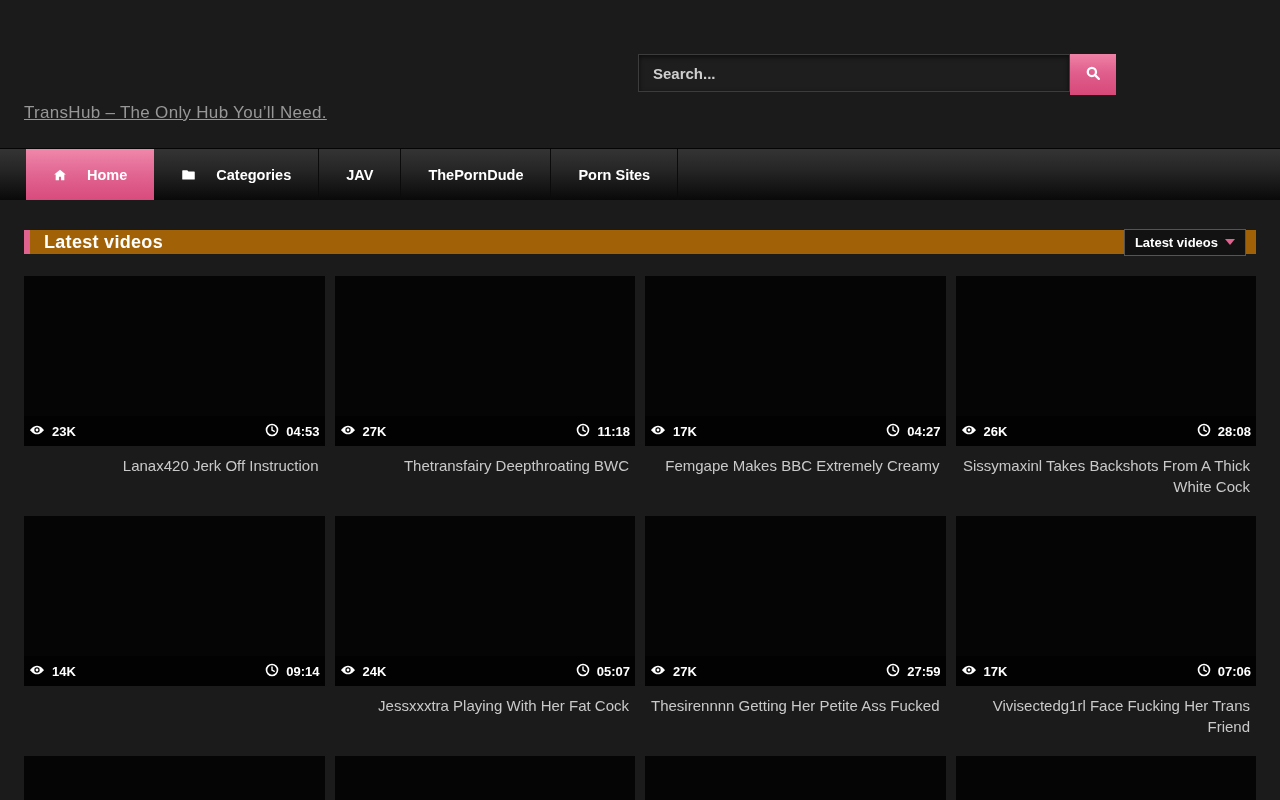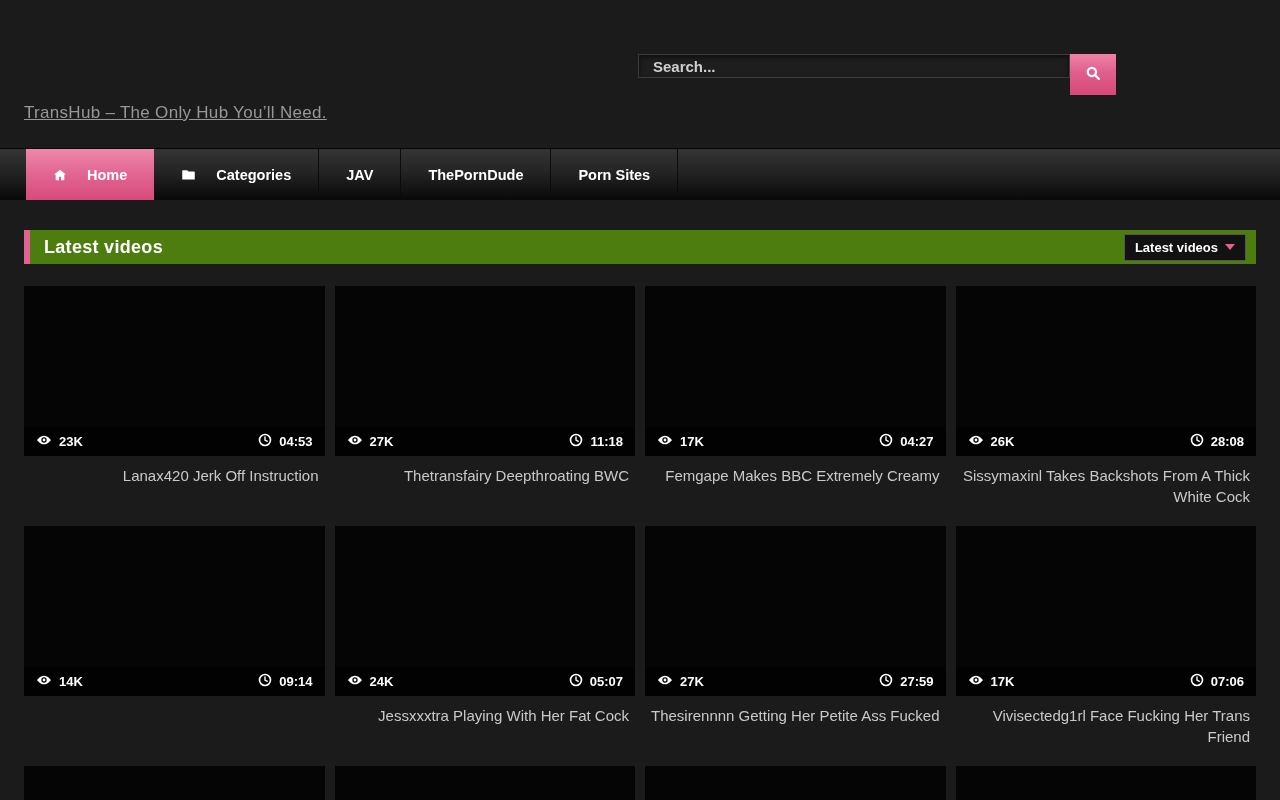--- a/index.html
+++ b/index.html
@@ -10,21 +10,21 @@
     position: relative;
   }
 
   
   .header { position: relative; height: 148px; background: #1b1b1b; }
   .search-form {
     position: absolute; left: 638px; top: 54px;
     display: flex; align-items: flex-start;
   }
   .search-input {
-    width: 432px; height: 24px;
+    width: 432px; height: 38px;
     background: #1e1e1e;
     border: 1px solid #3c3c3c;
     box-shadow: inset 0 2px 5px rgba(0,0,0,.6);
     color: #ddd; font-weight: bold; font-size: 15px;
     padding: 0 14px;
     font-family: "Liberation Sans", sans-serif;
     outline: none;
   }
   .search-input::placeholder { color: #cfcfcf; opacity: 1; }
   .search-btn {
@@ -56,22 +56,22 @@
   .nav-tab:first-child { border-left: 1px solid #0b0b0b; }
   .nav-tab.active {
     background: linear-gradient(180deg, #ef87aa 0%, #e0628f 55%, #d84b7c 100%);
     border-left: none; border-right: none;
   }
   .nav-icon { display: inline-flex; align-items: center; }
 
   
   .section-bar {
     margin: 30px 24px 0;
-    height: 34px;
-    background: #4d7c0f;
+    height: 24px;
+    background: #a16207;
     border-left: 6px solid #e0628e;
     display: flex; align-items: center; justify-content: space-between;
     padding: 0 10px 0 14px;
   }
   .section-title { color: #fff; font-size: 18px; font-weight: bold; letter-spacing: .3px; }
   .sort-btn {
     background: #121212;
     border: 1px solid #555;
     color: #fff; font-weight: bold; font-size: 13px;
     font-family: "Liberation Sans", sans-serif;
@@ -97,21 +97,21 @@
   .thumb {
     height: 170px;
     background: #050505;
     position: relative;
   }
   .stats {
     position: absolute; left: 0; right: 0; bottom: 0;
     height: 30px;
     background: rgba(0,0,0,.55);
     display: flex; align-items: center; justify-content: space-between;
-    padding: 0 12px;
+    padding: 0 5px;
     color: #fff; font-size: 13px; font-weight: bold;
   }
   .stat { display: flex; align-items: center; gap: 7px; }
   .vtitle {
     margin-top: 9px;
     padding: 0 6px;
     text-align: right;
     color: #c9c9c9;
     font-size: 15px;
     line-height: 21px;

